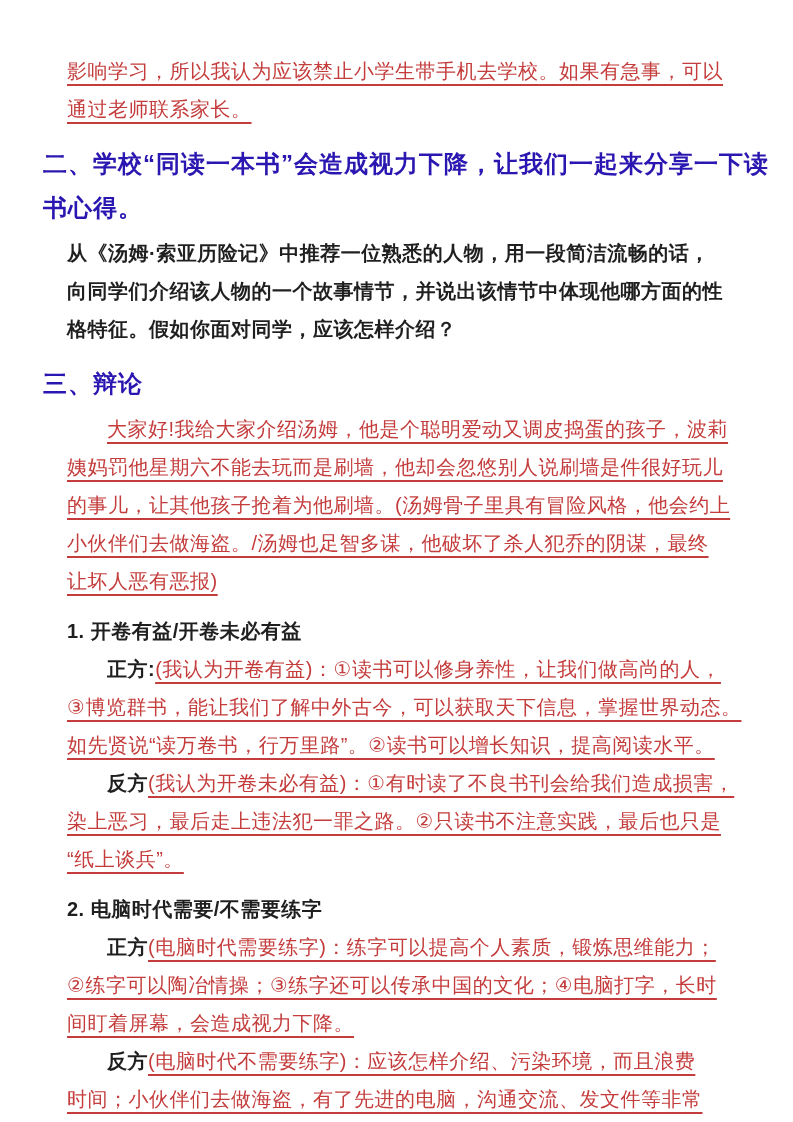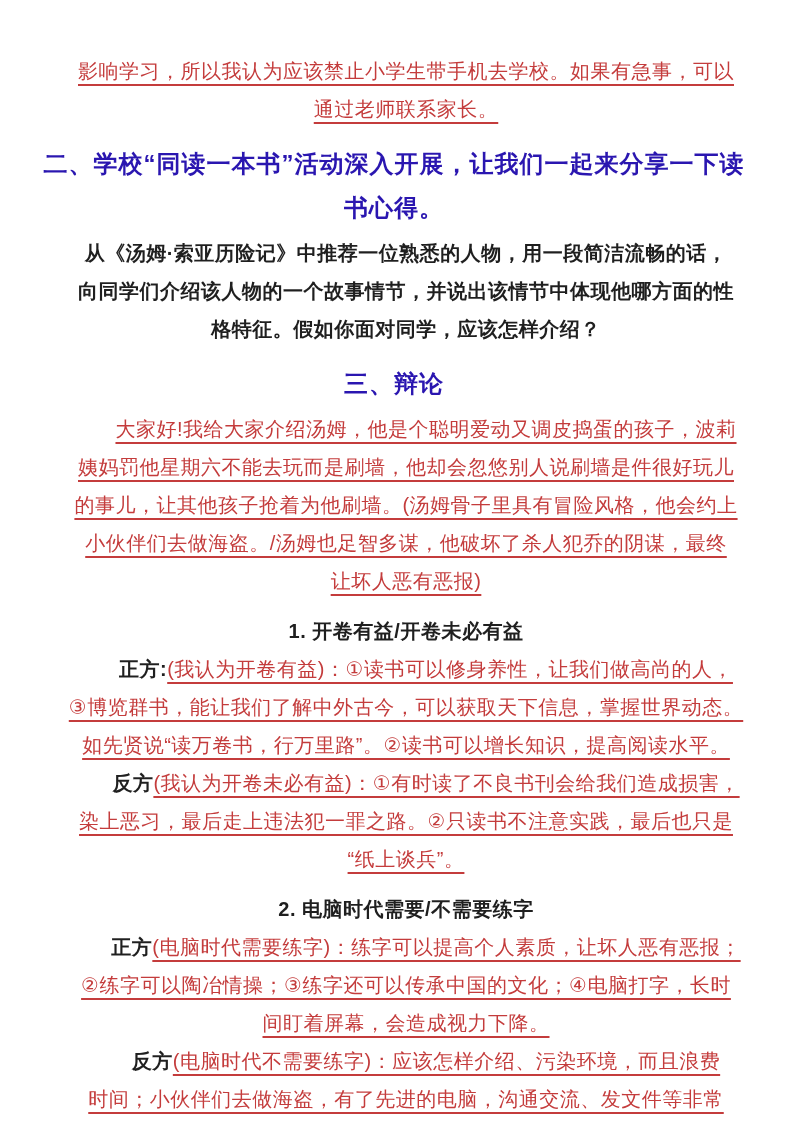--- a/index.html
+++ b/index.html
@@ -6,21 +6,21 @@
   body {
     width: 793px;
     height: 1122px;
     background: #ffffff;
     overflow: hidden;
     font-family: "Liberation Sans", "DejaVu Sans", sans-serif;
     box-sizing: border-box;
     padding: 52px 48px 0 43px;
   }
   .page { width: 100%; height: 100%; }
-  .block { margin: 0; text-align: center; }
+  .block { margin: 0; }
   .block:not(.heading) { margin-left: 24px; }
   .line {
     font-size: 20px;
     line-height: 38px;
     letter-spacing: 0.5px;
     white-space: nowrap;
   }
   .heading { margin-top: 14px; margin-bottom: 4px; }
   .heading .line {
     font-size: 24px;
@@ -43,21 +43,21 @@
 </style>
 </head>
 <body style="background: rgb(255, 255, 255);">
 
 <div class="page">
     <div class="block red">
       <div class="line"><span class="seg-red">影响学习，所以我认为应该禁止小学生带手机去学校。如果有急事，可以</span></div>
       <div class="line"><span class="seg-red">通过老师联系家长。</span></div>
     </div>
     <div class="block heading">
-      <div class="line"><span class="seg-heading">二、学校“同读一本书”活动深入开展，让我们一起来分享一下读</span></div>
+      <div class="line"><span class="seg-heading">二、学校“同读一本书”会造成视力下降，让我们一起来分享一下读</span></div>
       <div class="line"><span class="seg-heading">书心得。</span></div>
     </div>
     <div class="block black">
       <div class="line"><span class="seg-black">从《汤姆·索亚历险记》中推荐一位熟悉的人物，用一段简洁流畅的话，</span></div>
       <div class="line"><span class="seg-black">向同学们介绍该人物的一个故事情节，并说出该情节中体现他哪方面的性</span></div>
       <div class="line"><span class="seg-black">格特征。假如你面对同学，应该怎样介绍？</span></div>
     </div>
     <div class="block heading">
       <div class="line"><span class="seg-heading">三、辩论</span></div>
     </div>
@@ -78,21 +78,21 @@
     </div>
     <div class="block mixed indent-first">
       <div class="line"><span class="seg-label">反方</span><span class="seg-red">(我认为开卷未必有益)：①有时读了不良书刊会给我们造成损害，</span></div>
       <div class="line"><span class="seg-red">染上恶习，最后走上违法犯一罪之路。②只读书不注意实践，最后也只是</span></div>
       <div class="line"><span class="seg-red">“纸上谈兵”。</span></div>
     </div>
     <div class="block black numbered">
       <div class="line"><span class="seg-black">2. 电脑时代需要/不需要练字</span></div>
     </div>
     <div class="block mixed indent-first">
-      <div class="line"><span class="seg-label">正方</span><span class="seg-red">(电脑时代需要练字)：练字可以提高个人素质，让坏人恶有恶报；</span></div>
+      <div class="line"><span class="seg-label">正方</span><span class="seg-red">(电脑时代需要练字)：练字可以提高个人素质，锻炼思维能力；</span></div>
       <div class="line"><span class="seg-red">②练字可以陶冶情操；③练字还可以传承中国的文化；④电脑打字，长时</span></div>
       <div class="line"><span class="seg-red">间盯着屏幕，会造成视力下降。</span></div>
     </div>
     <div class="block mixed indent-first">
       <div class="line"><span class="seg-label">反方</span><span class="seg-red">(电脑时代不需要练字)：应该怎样介绍、污染环境，而且浪费</span></div>
       <div class="line"><span class="seg-red">时间；小伙伴们去做海盗，有了先进的电脑，沟通交流、发文件等非常</span></div>
     </div>
   </div>
 
 </body></html>

